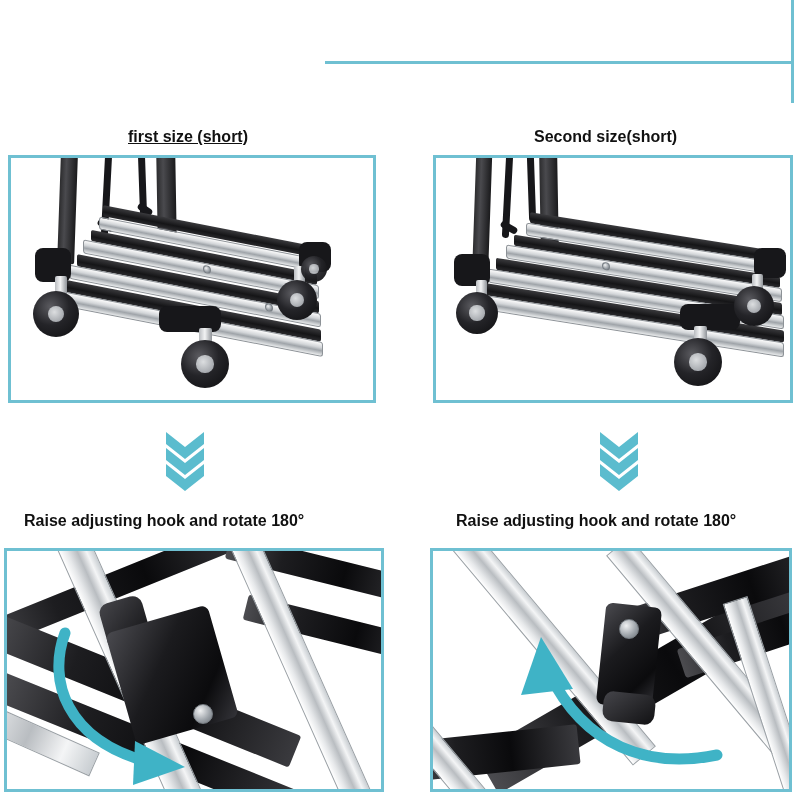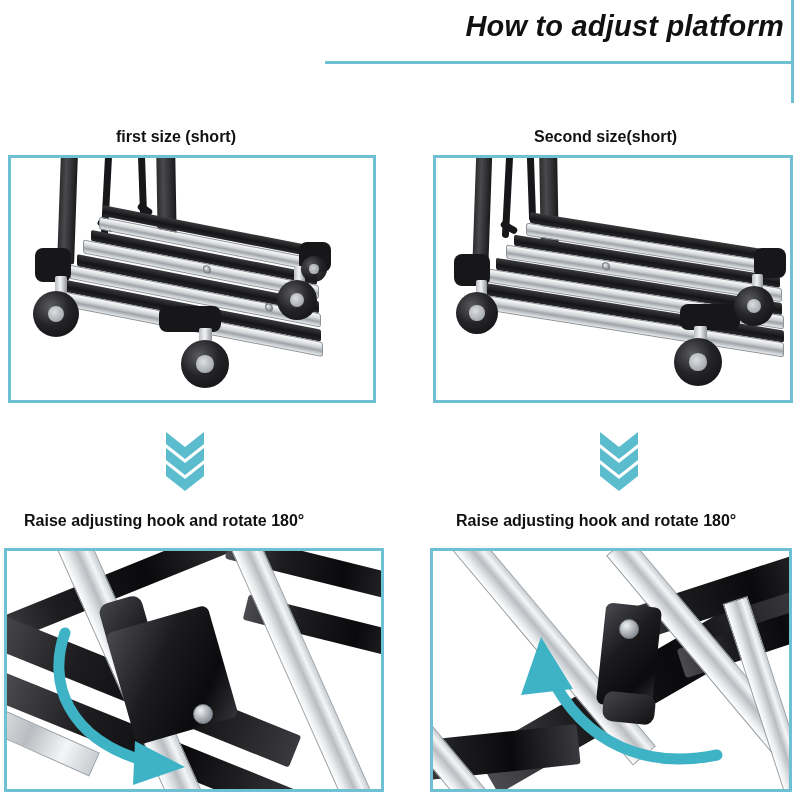--- a/index.html
+++ b/index.html
@@ -60,21 +60,21 @@
   }
   .caption {
     position: absolute;
     font-size: 16px;
     font-weight: bold;
     color: #111111;
     white-space: nowrap;
   }
 
   
-  #cap-top-left   { left: 116px; top: 128px; font-weight: bold; }
+  #cap-top-left   { left: 128px; top: 128px; font-weight: bold; text-decoration: underline; }
   #cap-top-right  { left: 534px; top: 128px; font-weight: bold; }
   #cap-bot-left   { left: 24px;  top: 512px; }
   #cap-bot-right  { left: 456px; top: 512px; }
 
   #panel-top-left  { left: 8px;   top: 155px; width: 368px; height: 248px; }
   #panel-top-right { left: 433px; top: 155px; width: 360px; height: 248px; }
   #panel-bot-left  { left: 4px;   top: 548px; width: 380px; height: 244px; }
   #panel-bot-right { left: 430px; top: 548px; width: 362px; height: 244px; }
 
   .panel-stage {
@@ -165,21 +165,20 @@
   .hook-cap {
     position: absolute;
     background: linear-gradient(140deg,#45454a,#111113);
     border-radius: 10px;
   }
 </style>
 </head>
 <body>
 
 <div id="header">
-  <div id="page-title">How to adjust platform</div>
   <div id="header-rule"></div>
   <div id="header-edge"></div>
 </div>
 
 <div class="caption" id="cap-top-left">first size (short)</div>
 
 <div class="panel" id="panel-top-left">
   <div class="panel-stage">
 
     <div class="post" style="left:48px;top:-4px;width:17px;height:110px;transform:rotate(2deg);"></div>

